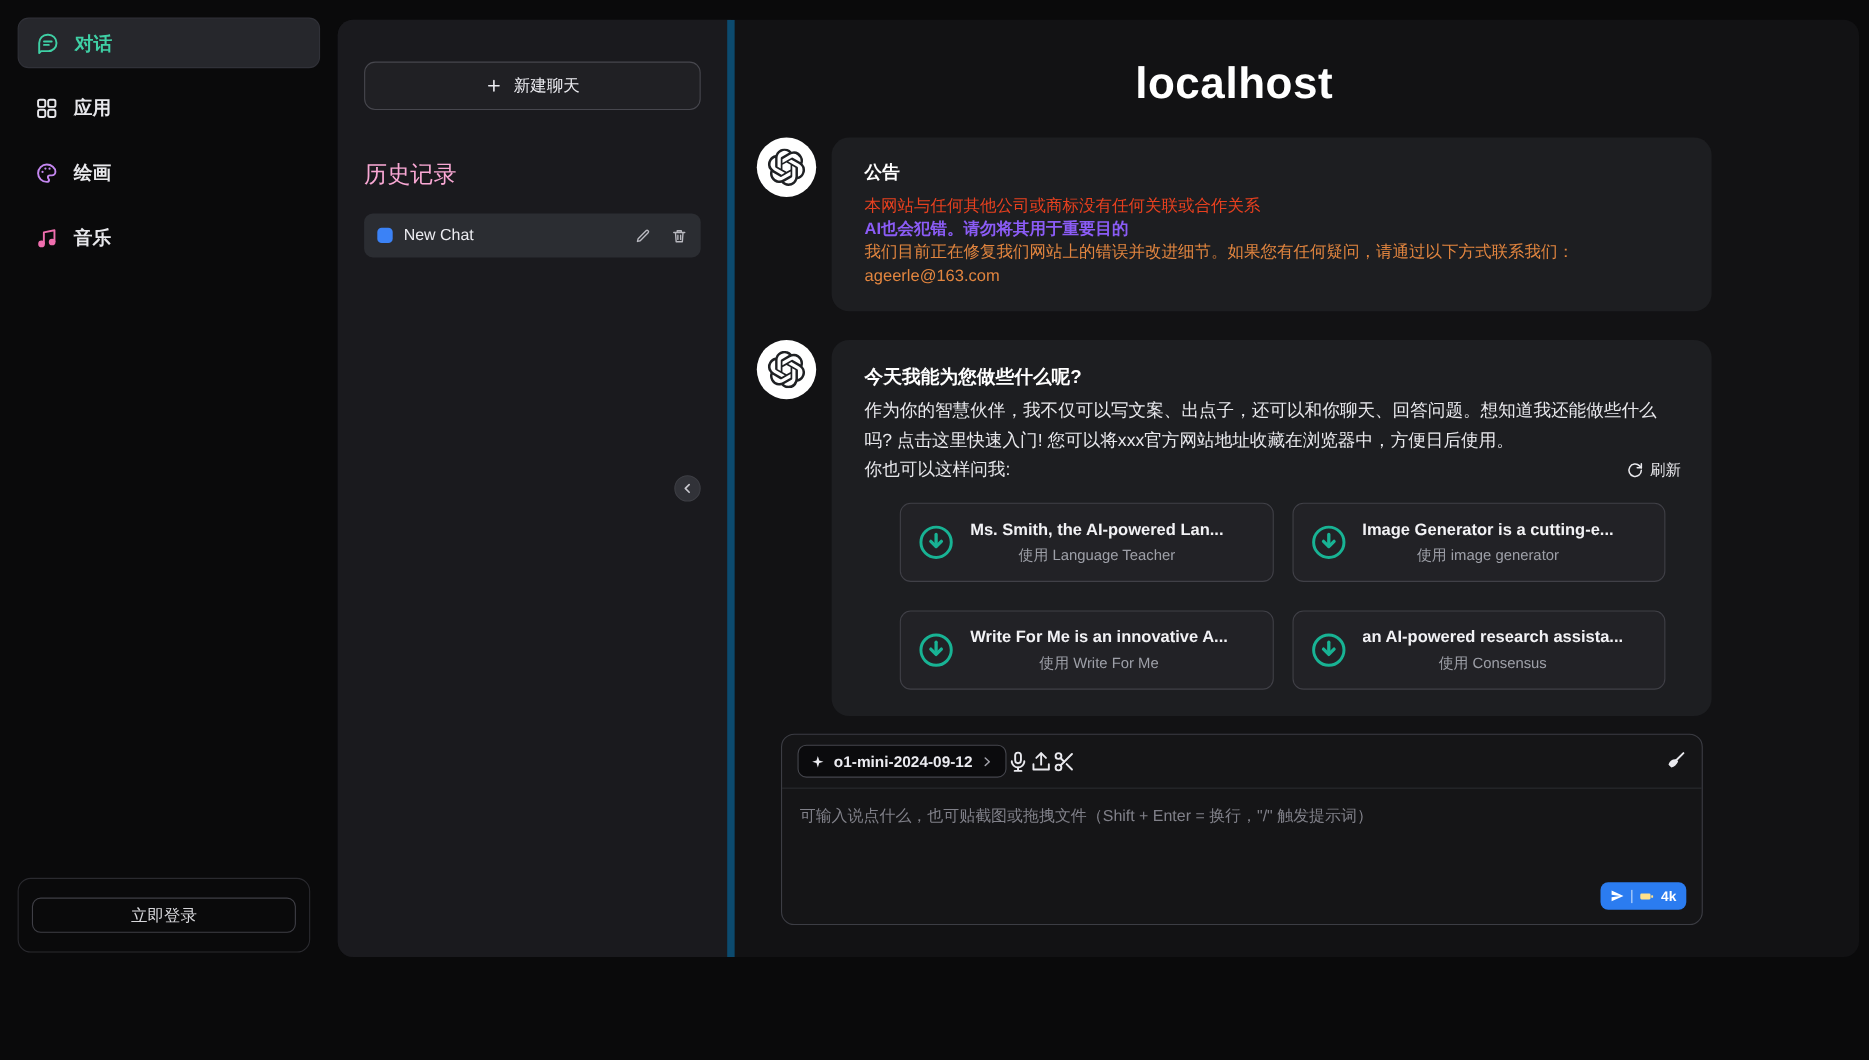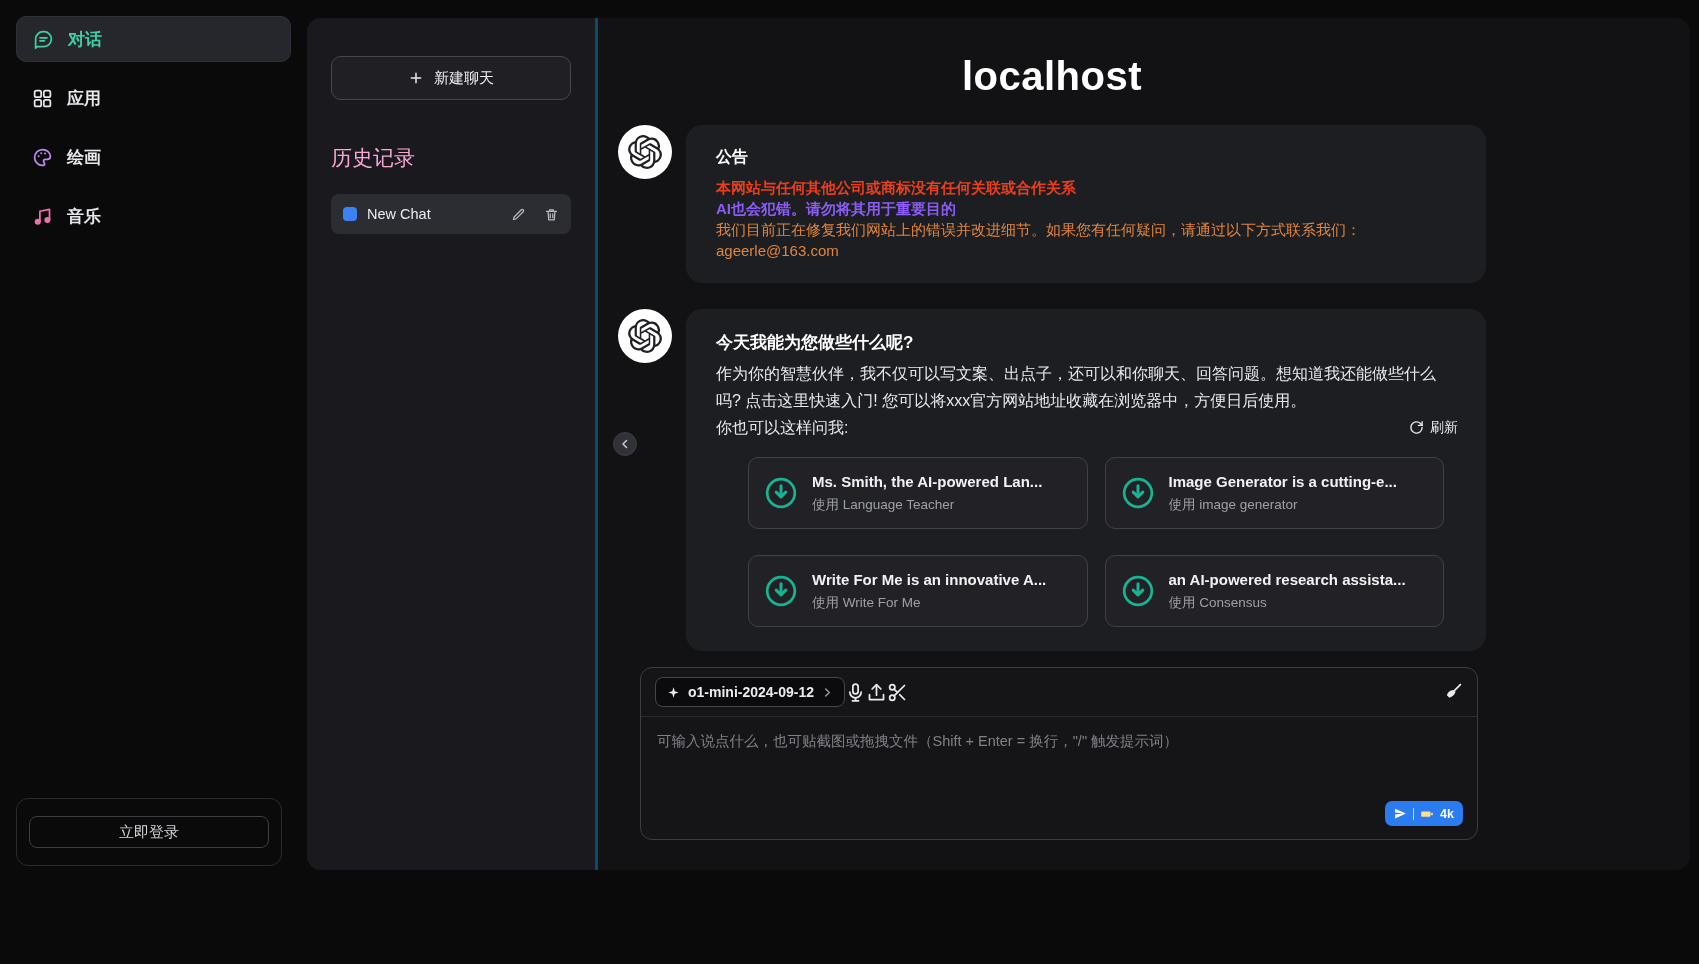--- a/index.html
+++ b/index.html
@@ -38,21 +38,21 @@
   }
 
   
   .main-panel {
     position:absolute; left:307px; top:18px; width:1383px; height:852px;
     background:#121214; border-radius:14px; display:flex; overflow:visible;
   }
 
   
   .chat-list {
-    width:291px; background:#1a1a1e; border-right:3px solid #0c4a6e;
+    width:361px; background:#1a1a1e; border-right:7px solid #0c4a6e;
     border-radius:14px 0 0 14px; padding:38px 24px; position:relative;
   }
   .new-chat-btn {
     width:100%; height:44px; border:1px solid #47474e; border-radius:10px;
     background:#202024; color:#ececf1; font-size:15px; font-weight:500;
     display:flex; align-items:center; justify-content:center; gap:10px; cursor:pointer;
   }
   .new-chat-btn svg { width:16px; height:16px; color:#ececf1; }
   .history-label { margin-top:44px; font-size:21px; color:#f9a8d4; }
   .history-item {
@@ -82,21 +82,21 @@
     display:flex; align-items:center; justify-content:center; flex-shrink:0;
   }
   .avatar svg { width:34px; height:34px; fill:#1f2124; }
   .msg-card {
     flex:1; background:#1d1e21; border-radius:16px;
     padding:22px 28px 22px 30px; font-size:15.5px; color:#e7e7eb;
   }
 
   .ann-heading { font-size:16px; font-weight:700; color:#ffffff; margin-bottom:9px; }
   .ann-line { font-size:15px; line-height:21px; }
-  .ann-l1 { color:#e8401f; font-weight:700; }
+  .ann-l1 { color:#e8401f; font-weight:400; }
   .ann-l2 { color:#8b5cf6; font-weight:600; }
   .ann-l3 { color:#e2853f; }
   .ann-email { color:#e2853f; text-decoration:none; cursor:pointer; }
 
   .wel-heading { font-size:17px; font-weight:700; color:#ffffff; margin-bottom:6px; }
   .wel-body { font-size:16px; line-height:27px; color:#e9e9ed; }
   .hint-row { display:flex; align-items:center; font-size:16px; line-height:27px; }
   .hint-row .spacer { flex:1; }
   .refresh-btn { display:flex; align-items:center; gap:6px; font-size:14px; color:#e8e8ec; cursor:pointer; }
   .refresh-btn svg { width:15px; height:15px; color:#e8e8ec; }
@@ -105,21 +105,21 @@
     margin:16px 14px 2px 32px; display:grid;
     grid-template-columns:1fr 1fr; gap:26px 17px;
   }
   .sg-card {
     background:#222226; border:1px solid #404047; border-radius:10px;
     padding:12px 14px; display:flex; gap:13px; align-items:center; cursor:pointer; min-height:72px;
   }
   .sg-icon { width:36px; height:36px; color:#18b394; flex-shrink:0; }
   .sg-text { overflow:hidden; }
   .sg-title { font-size:15px; font-weight:600; color:#f2f2f5; white-space:nowrap; overflow:hidden; }
-  .sg-sub { font-size:13.5px; color:#9ea0a8; margin-top:6px; }
+  .sg-sub { font-size:13.5px; color:#9ea0a8; margin-top:6px;text-align:center; }
 
   
   .composer {
     margin:16px 0 0 22px; width:838px; border:1px solid #3c3d44; border-radius:12px;
     background:#151517; position:relative;
   }
   .composer-toolbar {
     display:flex; align-items:center; padding:9px 14px;
     border-bottom:1px solid #2a2b30;
   }

